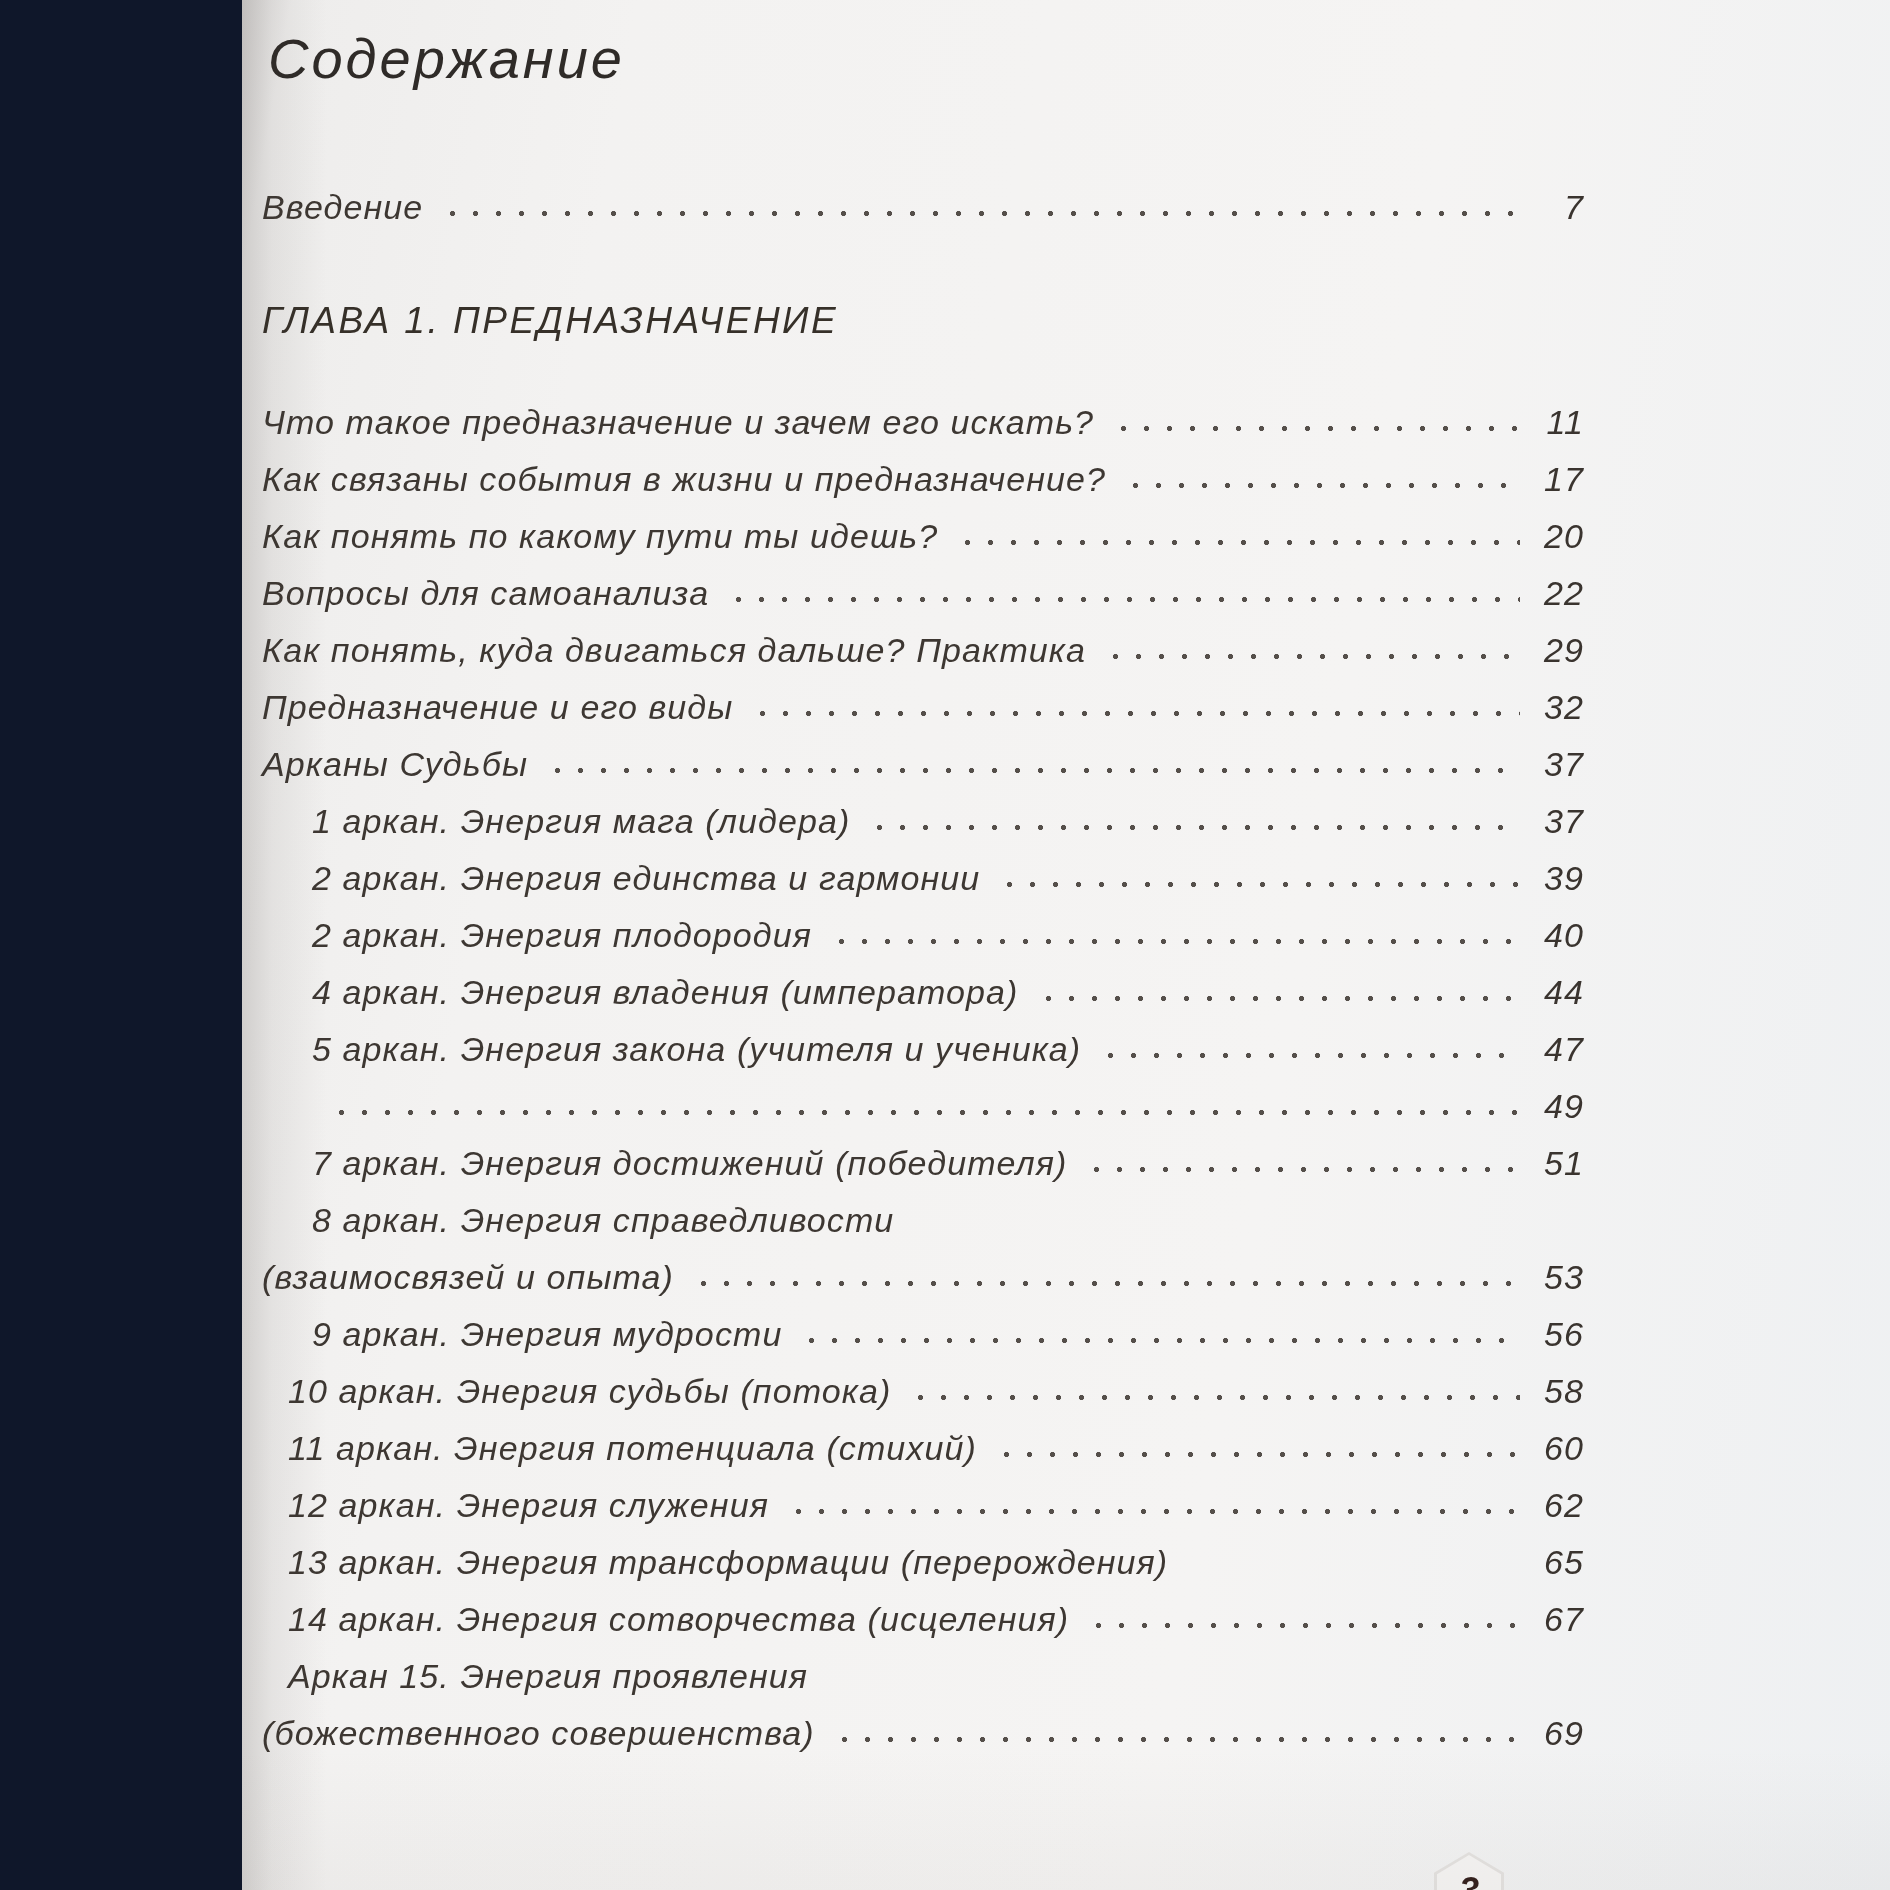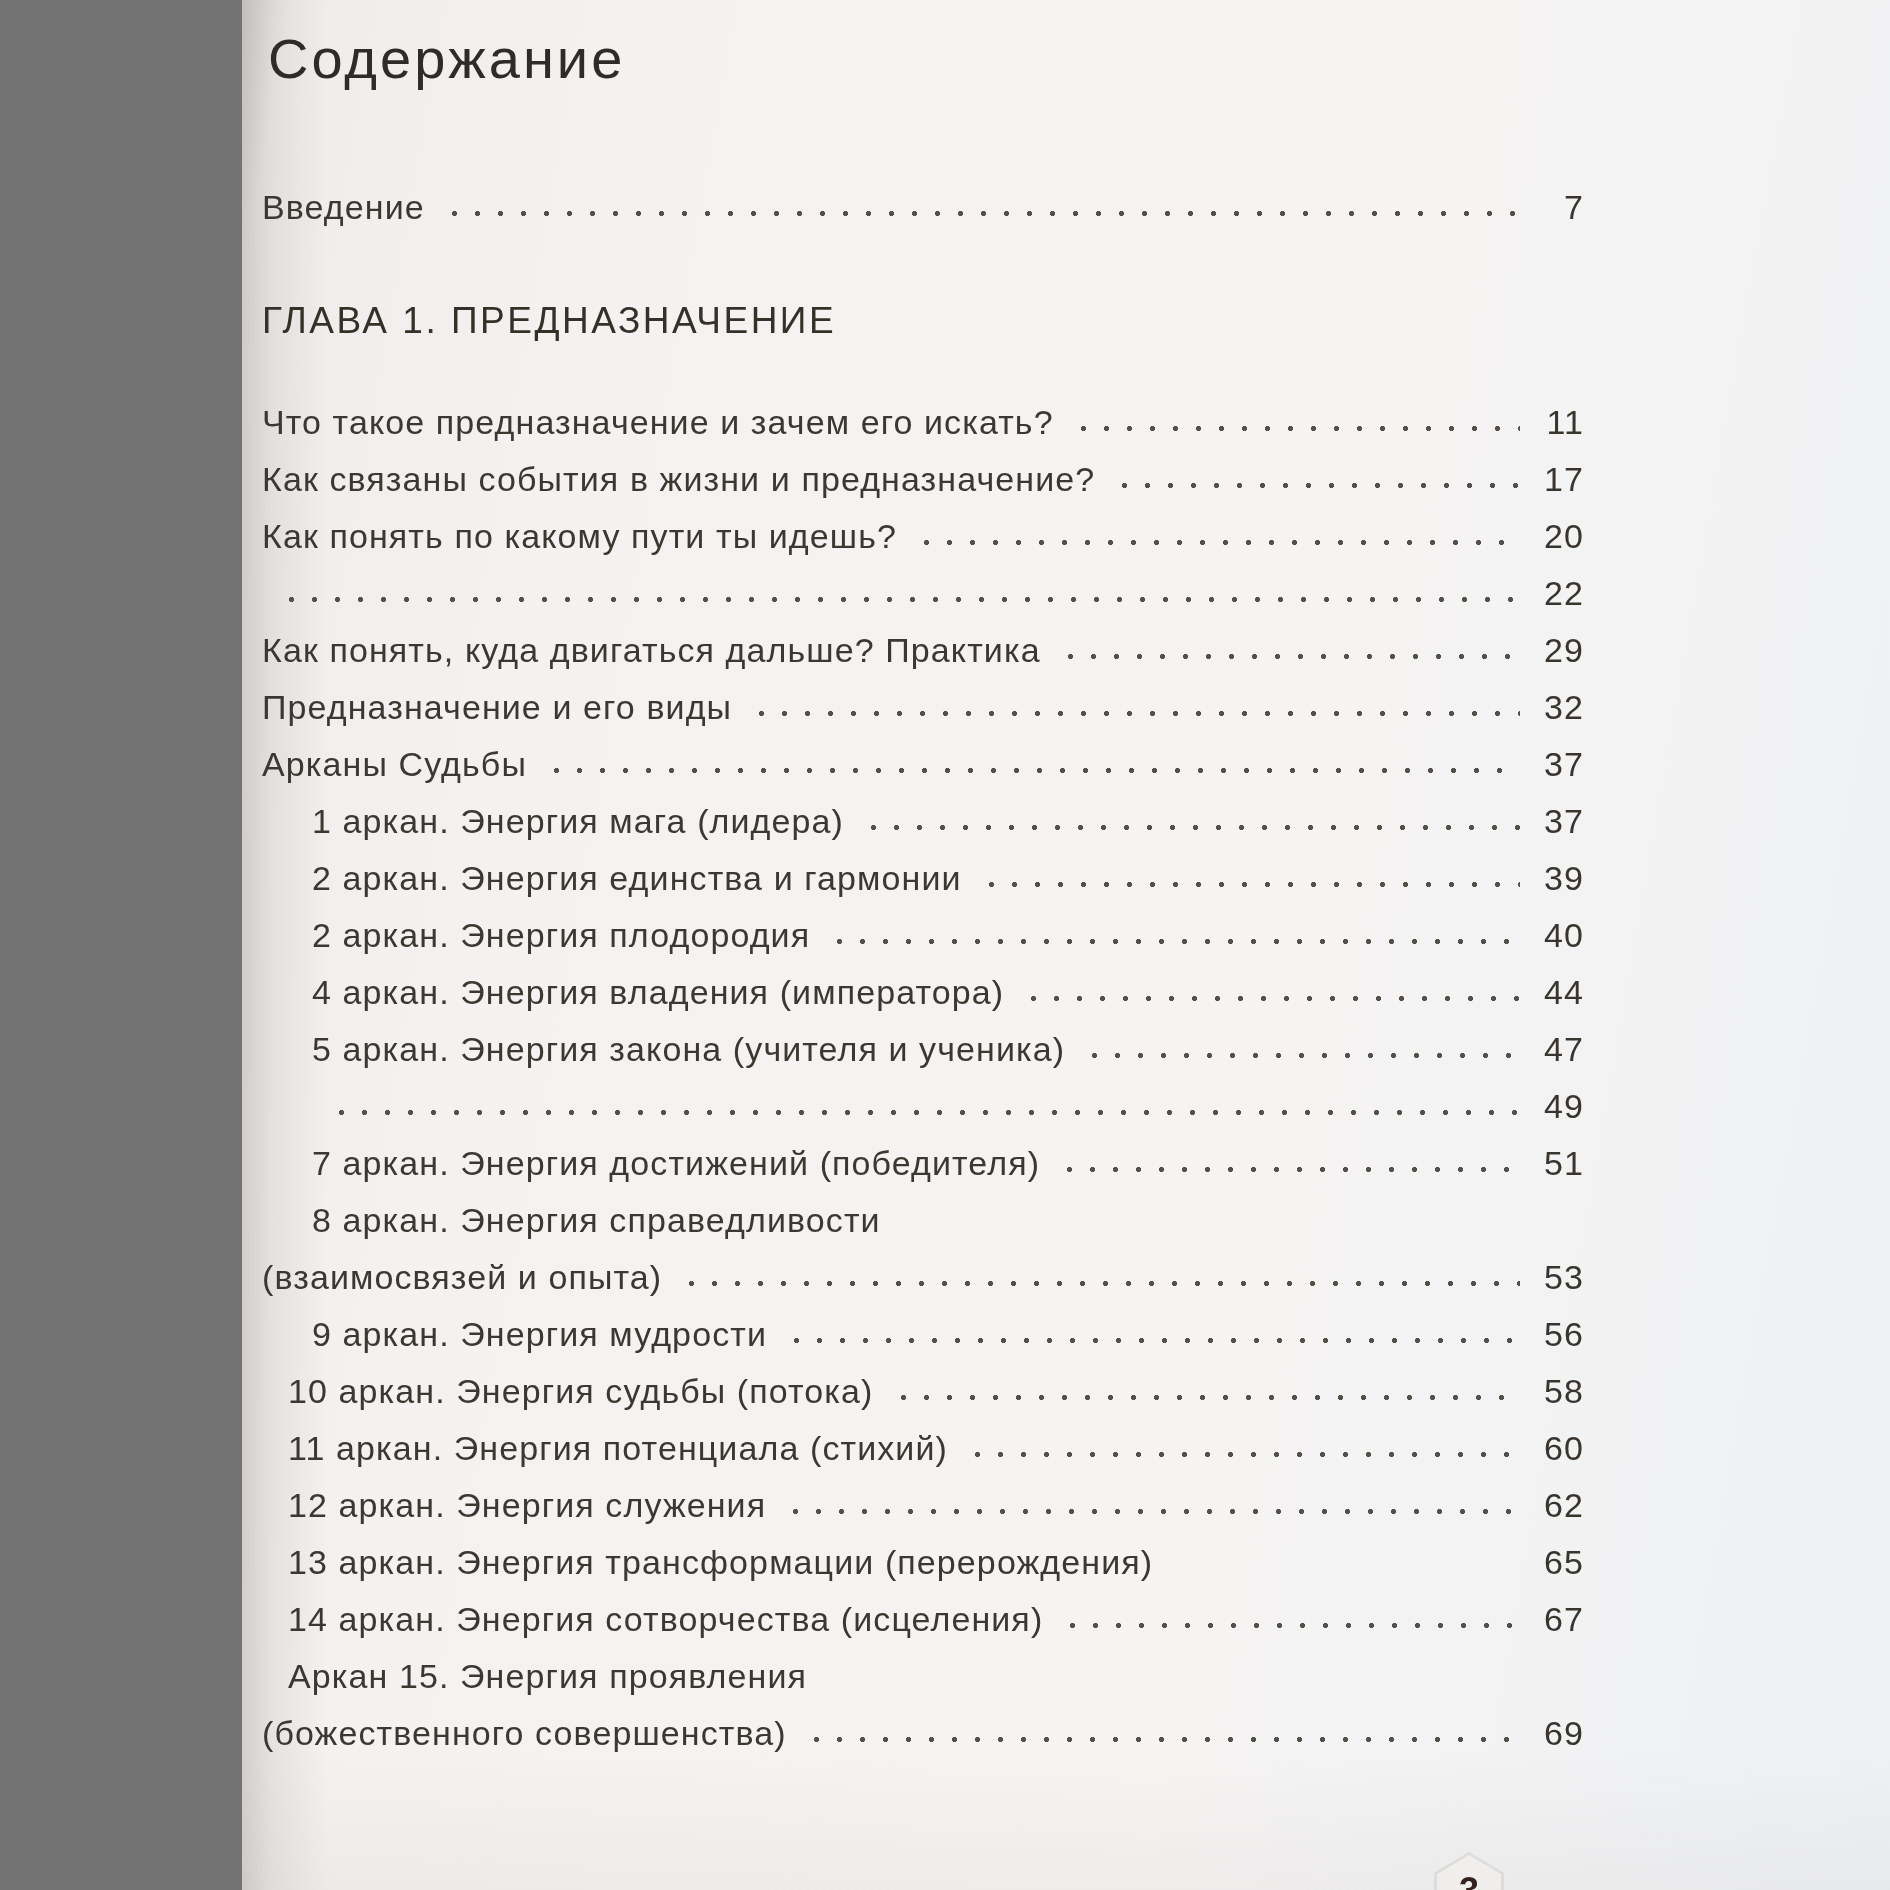--- a/index.html
+++ b/index.html
@@ -8,21 +8,22 @@
     width: 1890px;
     height: 1890px;
     background: #ffffff;
     overflow: hidden;
     font-family: "Liberation Sans", sans-serif;
   }
   .photo-stage {
     position: relative;
     width: 1890px;
     height: 1890px;
-    background: #737373;
+    background: #0f172a;
+    font-style: italic;
   }
   
   .book-page {
     position: absolute;
     left: 242px;
     top: 0;
     right: 0;
     bottom: 0;
     background: linear-gradient(100deg,
       #dcdad9 0%,
@@ -178,20 +179,21 @@
     <span class="pagenum">17</span>
   </div>
 
   <div class="toc-row">
     <span class="label">Как понять по какому пути ты идешь?</span>
     <span class="leader"></span>
     <span class="pagenum">20</span>
   </div>
 
   <div class="toc-row">
+    <span class="label">Вопросы для самоанализа</span>
     <span class="leader"></span>
     <span class="pagenum">22</span>
   </div>
 
   <div class="toc-row">
     <span class="label">Как понять, куда двигаться дальше? Практика</span>
     <span class="leader"></span>
     <span class="pagenum">29</span>
   </div>
 

